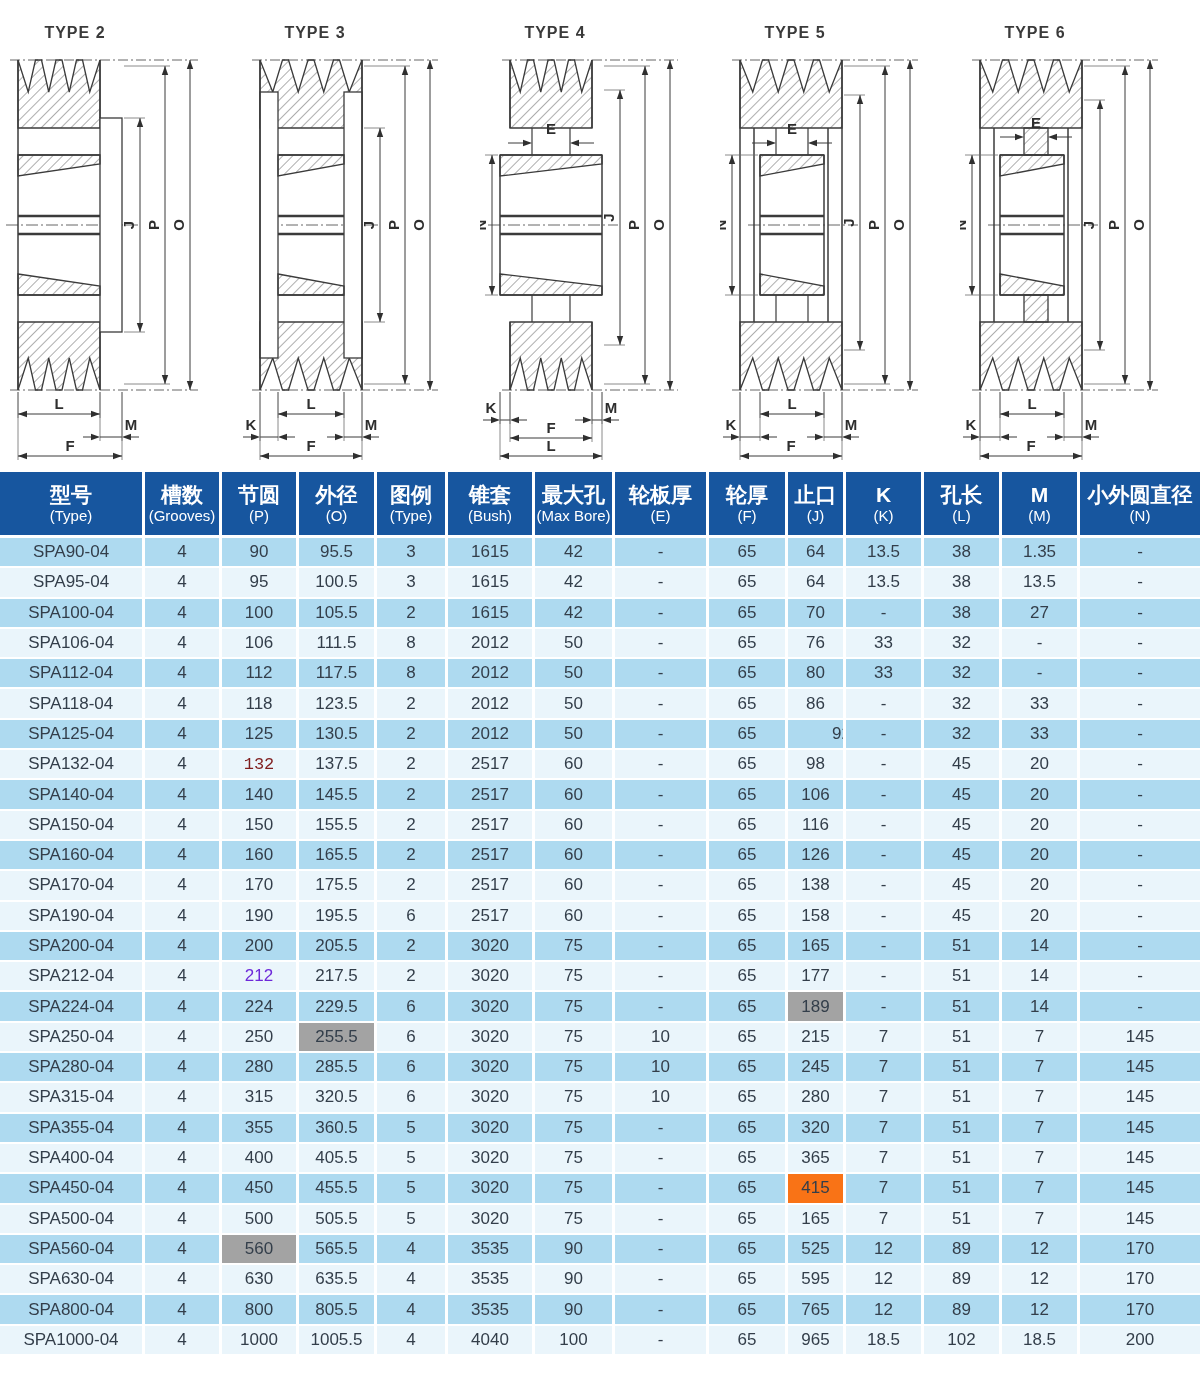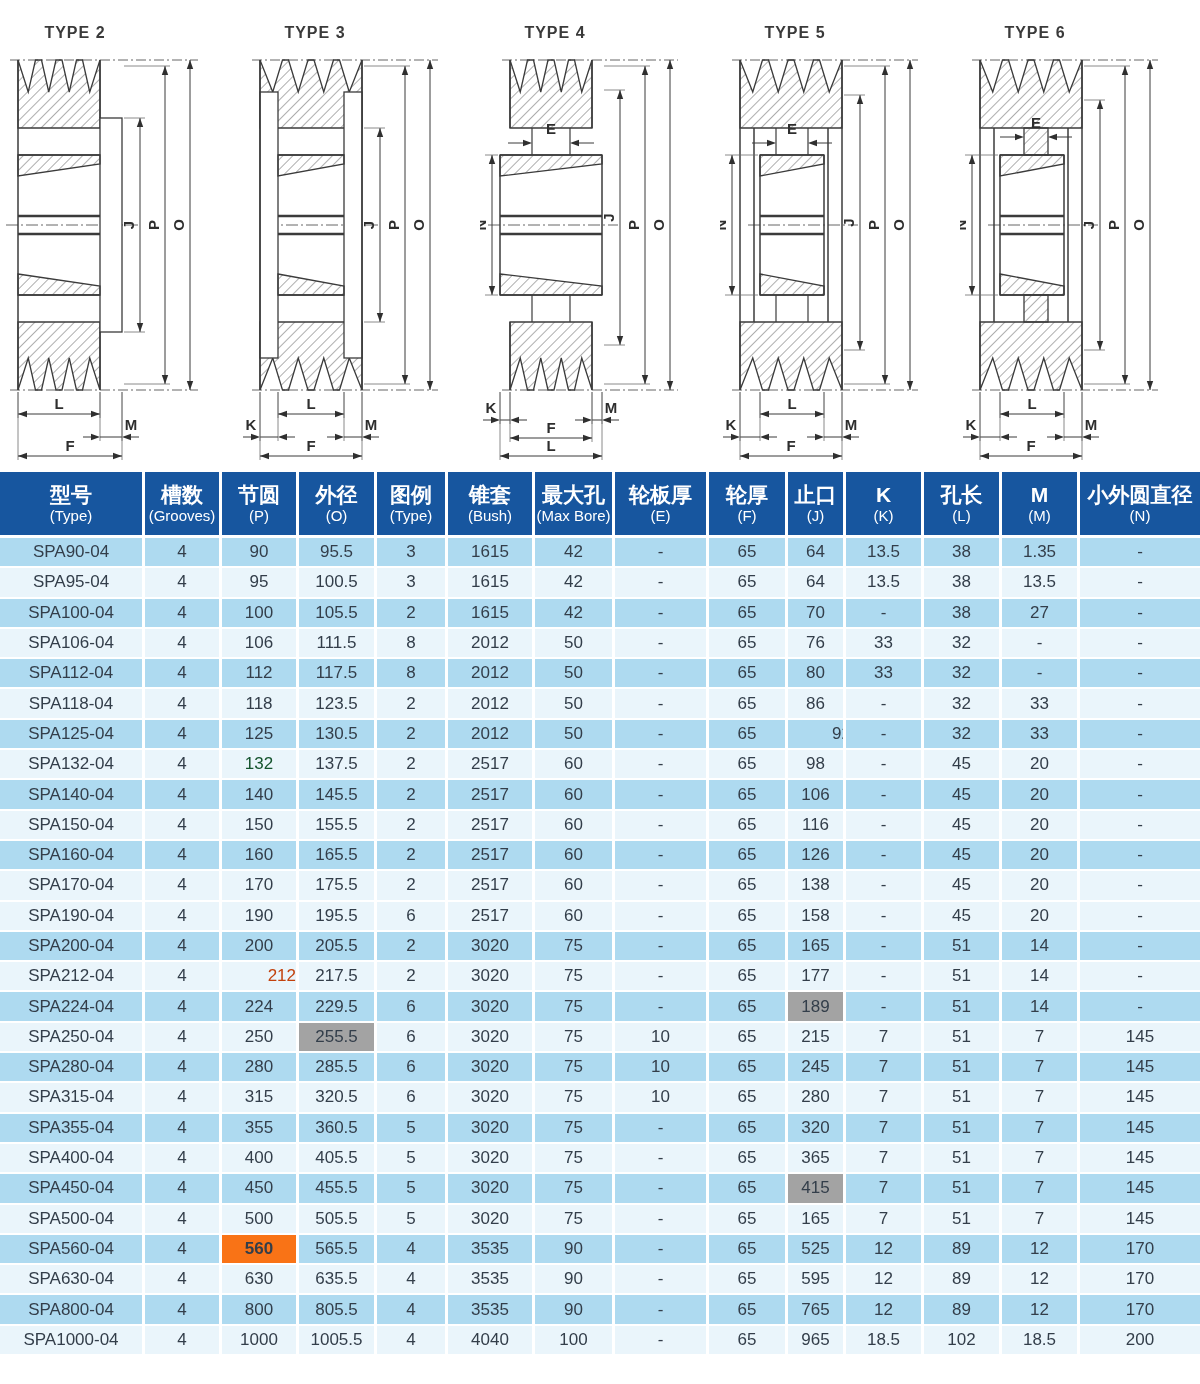--- a/index.html
+++ b/index.html
@@ -600,21 +600,21 @@
           <td style="background: rgb(174, 218, 240); color: rgb(51, 62, 74);">65</td>
           <td style="background: rgb(174, 218, 240); color: rgb(51, 62, 74); padding-left: 44px;">92</td>
           <td style="background: rgb(174, 218, 240); color: rgb(51, 62, 74);">-</td>
           <td style="background: rgb(174, 218, 240); color: rgb(51, 62, 74);">32</td>
           <td style="background: rgb(174, 218, 240); color: rgb(51, 62, 74);">33</td>
           <td style="background: rgb(174, 218, 240); color: rgb(51, 62, 74);">-</td>
         </tr>
         <tr>
           <td style="background: rgb(234, 245, 251); color: rgb(51, 62, 74);">SPA132-04</td>
           <td style="background: rgb(234, 245, 251); color: rgb(51, 62, 74);">4</td>
-          <td style="background: rgb(234, 245, 251); color: #14532d;">132</td>
+          <td style="background: rgb(234, 245, 251); color: #7f1d1d; font-family: Liberation Mono, monospace;">132</td>
           <td style="background: rgb(234, 245, 251); color: rgb(51, 62, 74);">137.5</td>
           <td style="background: rgb(234, 245, 251); color: rgb(51, 62, 74);">2</td>
           <td style="background: rgb(234, 245, 251); color: rgb(51, 62, 74);">2517</td>
           <td style="background: rgb(234, 245, 251); color: rgb(51, 62, 74);">60</td>
           <td style="background: rgb(234, 245, 251); color: rgb(51, 62, 74);">-</td>
           <td style="background: rgb(234, 245, 251); color: rgb(51, 62, 74);">65</td>
           <td style="background: rgb(234, 245, 251); color: rgb(51, 62, 74);">98</td>
           <td style="background: rgb(234, 245, 251); color: rgb(51, 62, 74);">-</td>
           <td style="background: rgb(234, 245, 251); color: rgb(51, 62, 74);">45</td>
           <td style="background: rgb(234, 245, 251); color: rgb(51, 62, 74);">20</td>
@@ -712,21 +712,21 @@
           <td style="background: rgb(174, 218, 240); color: rgb(51, 62, 74);">65</td>
           <td style="background: rgb(174, 218, 240); color: rgb(51, 62, 74);">165</td>
           <td style="background: rgb(174, 218, 240); color: rgb(51, 62, 74);">-</td>
           <td style="background: rgb(174, 218, 240); color: rgb(51, 62, 74);">51</td>
           <td style="background: rgb(174, 218, 240); color: rgb(51, 62, 74);">14</td>
           <td style="background: rgb(174, 218, 240); color: rgb(51, 62, 74);">-</td>
         </tr>
         <tr>
           <td style="background: rgb(234, 245, 251); color: rgb(51, 62, 74);">SPA212-04</td>
           <td style="background: rgb(234, 245, 251); color: rgb(51, 62, 74);">4</td>
-          <td style="background: rgb(234, 245, 251); color: #c2410c; text-align: right;">212</td>
+          <td style="background: rgb(234, 245, 251); color: #6d28d9;">212</td>
           <td style="background: rgb(234, 245, 251); color: rgb(51, 62, 74);">217.5</td>
           <td style="background: rgb(234, 245, 251); color: rgb(51, 62, 74);">2</td>
           <td style="background: rgb(234, 245, 251); color: rgb(51, 62, 74);">3020</td>
           <td style="background: rgb(234, 245, 251); color: rgb(51, 62, 74);">75</td>
           <td style="background: rgb(234, 245, 251); color: rgb(51, 62, 74);">-</td>
           <td style="background: rgb(234, 245, 251); color: rgb(51, 62, 74);">65</td>
           <td style="background: rgb(234, 245, 251); color: rgb(51, 62, 74);">177</td>
           <td style="background: rgb(234, 245, 251); color: rgb(51, 62, 74);">-</td>
           <td style="background: rgb(234, 245, 251); color: rgb(51, 62, 74);">51</td>
           <td style="background: rgb(234, 245, 251); color: rgb(51, 62, 74);">14</td>
@@ -831,21 +831,21 @@
         <tr>
           <td style="background: rgb(174, 218, 240); color: rgb(51, 62, 74);">SPA450-04</td>
           <td style="background: rgb(174, 218, 240); color: rgb(51, 62, 74);">4</td>
           <td style="background: rgb(174, 218, 240); color: rgb(51, 62, 74);">450</td>
           <td style="background: rgb(174, 218, 240); color: rgb(51, 62, 74);">455.5</td>
           <td style="background: rgb(174, 218, 240); color: rgb(51, 62, 74);">5</td>
           <td style="background: rgb(174, 218, 240); color: rgb(51, 62, 74);">3020</td>
           <td style="background: rgb(174, 218, 240); color: rgb(51, 62, 74);">75</td>
           <td style="background: rgb(174, 218, 240); color: rgb(51, 62, 74);">-</td>
           <td style="background: rgb(174, 218, 240); color: rgb(51, 62, 74);">65</td>
-          <td style="background: #a3a3a3; color: rgb(51, 62, 74);">415</td>
+          <td style="background: #f97316; color: rgb(51, 62, 74);">415</td>
           <td style="background: rgb(174, 218, 240); color: rgb(51, 62, 74);">7</td>
           <td style="background: rgb(174, 218, 240); color: rgb(51, 62, 74);">51</td>
           <td style="background: rgb(174, 218, 240); color: rgb(51, 62, 74);">7</td>
           <td style="background: rgb(174, 218, 240); color: rgb(51, 62, 74);">145</td>
         </tr>
         <tr>
           <td style="background: rgb(234, 245, 251); color: rgb(51, 62, 74);">SPA500-04</td>
           <td style="background: rgb(234, 245, 251); color: rgb(51, 62, 74);">4</td>
           <td style="background: rgb(234, 245, 251); color: rgb(51, 62, 74);">500</td>
           <td style="background: rgb(234, 245, 251); color: rgb(51, 62, 74);">505.5</td>
@@ -856,21 +856,21 @@
           <td style="background: rgb(234, 245, 251); color: rgb(51, 62, 74);">65</td>
           <td style="background: rgb(234, 245, 251); color: rgb(51, 62, 74);">165</td>
           <td style="background: rgb(234, 245, 251); color: rgb(51, 62, 74);">7</td>
           <td style="background: rgb(234, 245, 251); color: rgb(51, 62, 74);">51</td>
           <td style="background: rgb(234, 245, 251); color: rgb(51, 62, 74);">7</td>
           <td style="background: rgb(234, 245, 251); color: rgb(51, 62, 74);">145</td>
         </tr>
         <tr>
           <td style="background: rgb(174, 218, 240); color: rgb(51, 62, 74);">SPA560-04</td>
           <td style="background: rgb(174, 218, 240); color: rgb(51, 62, 74);">4</td>
-          <td style="background: #f97316; color: rgb(51, 62, 74); font-weight: bold;">560</td>
+          <td style="background: #a3a3a3; color: rgb(51, 62, 74);">560</td>
           <td style="background: rgb(174, 218, 240); color: rgb(51, 62, 74);">565.5</td>
           <td style="background: rgb(174, 218, 240); color: rgb(51, 62, 74);">4</td>
           <td style="background: rgb(174, 218, 240); color: rgb(51, 62, 74);">3535</td>
           <td style="background: rgb(174, 218, 240); color: rgb(51, 62, 74);">90</td>
           <td style="background: rgb(174, 218, 240); color: rgb(51, 62, 74);">-</td>
           <td style="background: rgb(174, 218, 240); color: rgb(51, 62, 74);">65</td>
           <td style="background: rgb(174, 218, 240); color: rgb(51, 62, 74);">525</td>
           <td style="background: rgb(174, 218, 240); color: rgb(51, 62, 74);">12</td>
           <td style="background: rgb(174, 218, 240); color: rgb(51, 62, 74);">89</td>
           <td style="background: rgb(174, 218, 240); color: rgb(51, 62, 74);">12</td>

